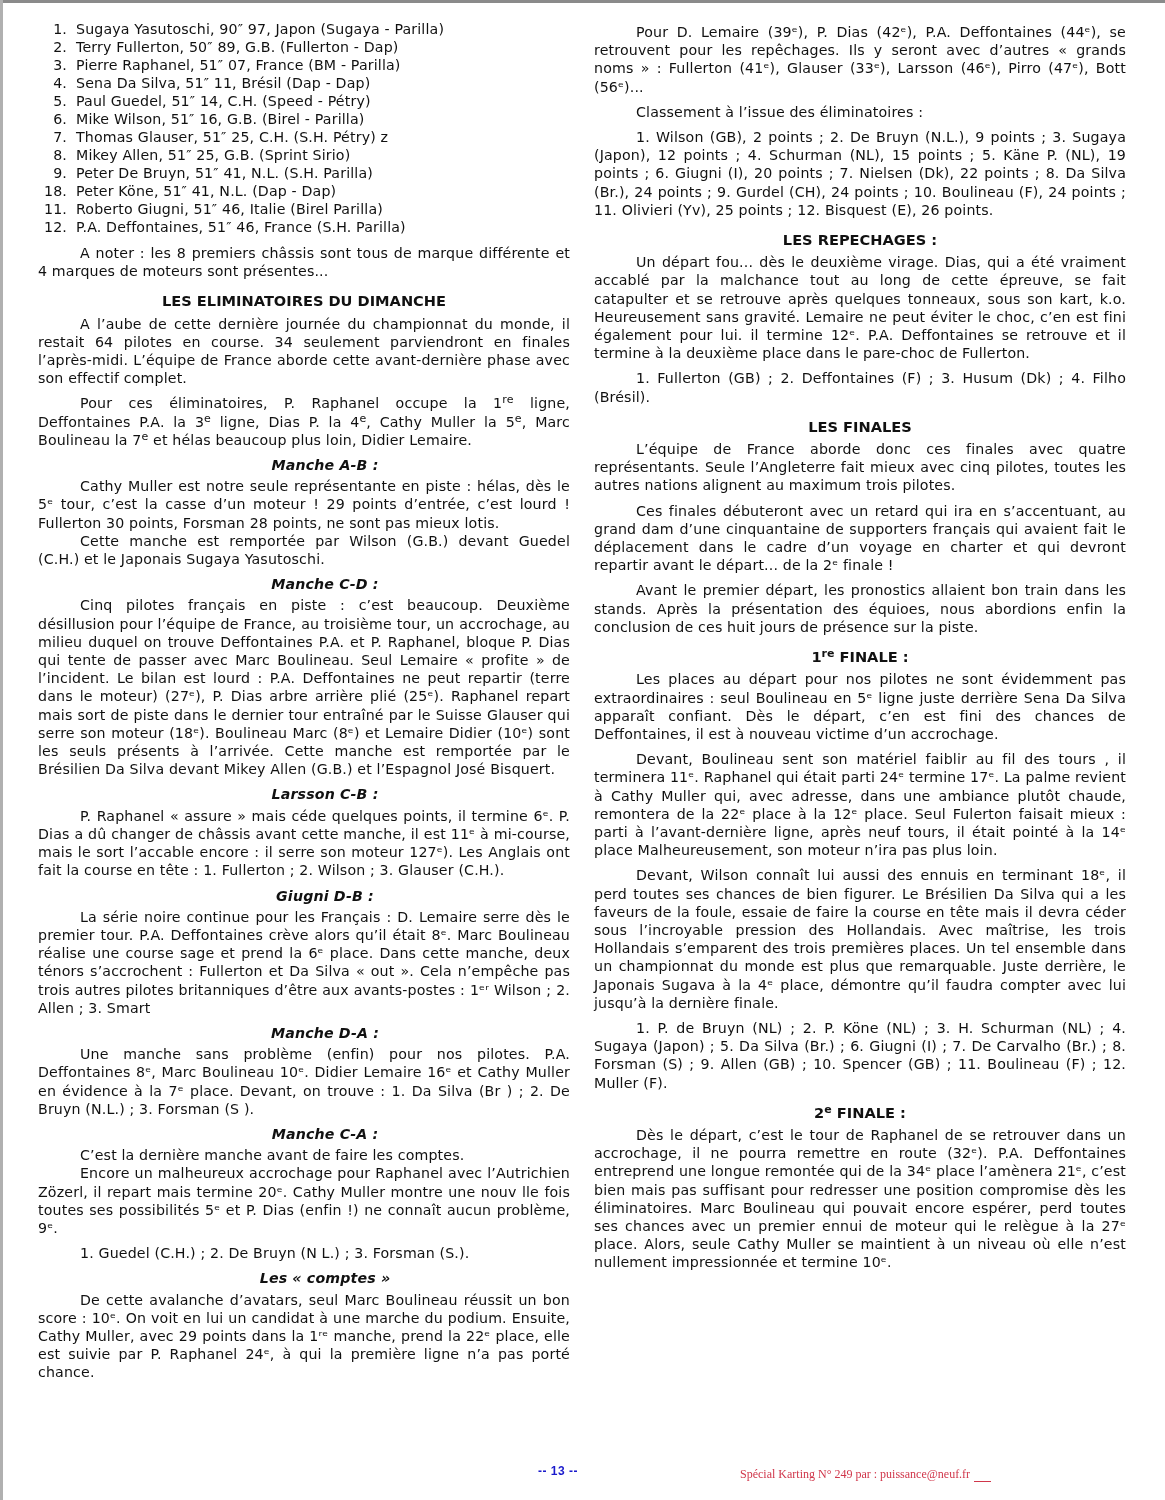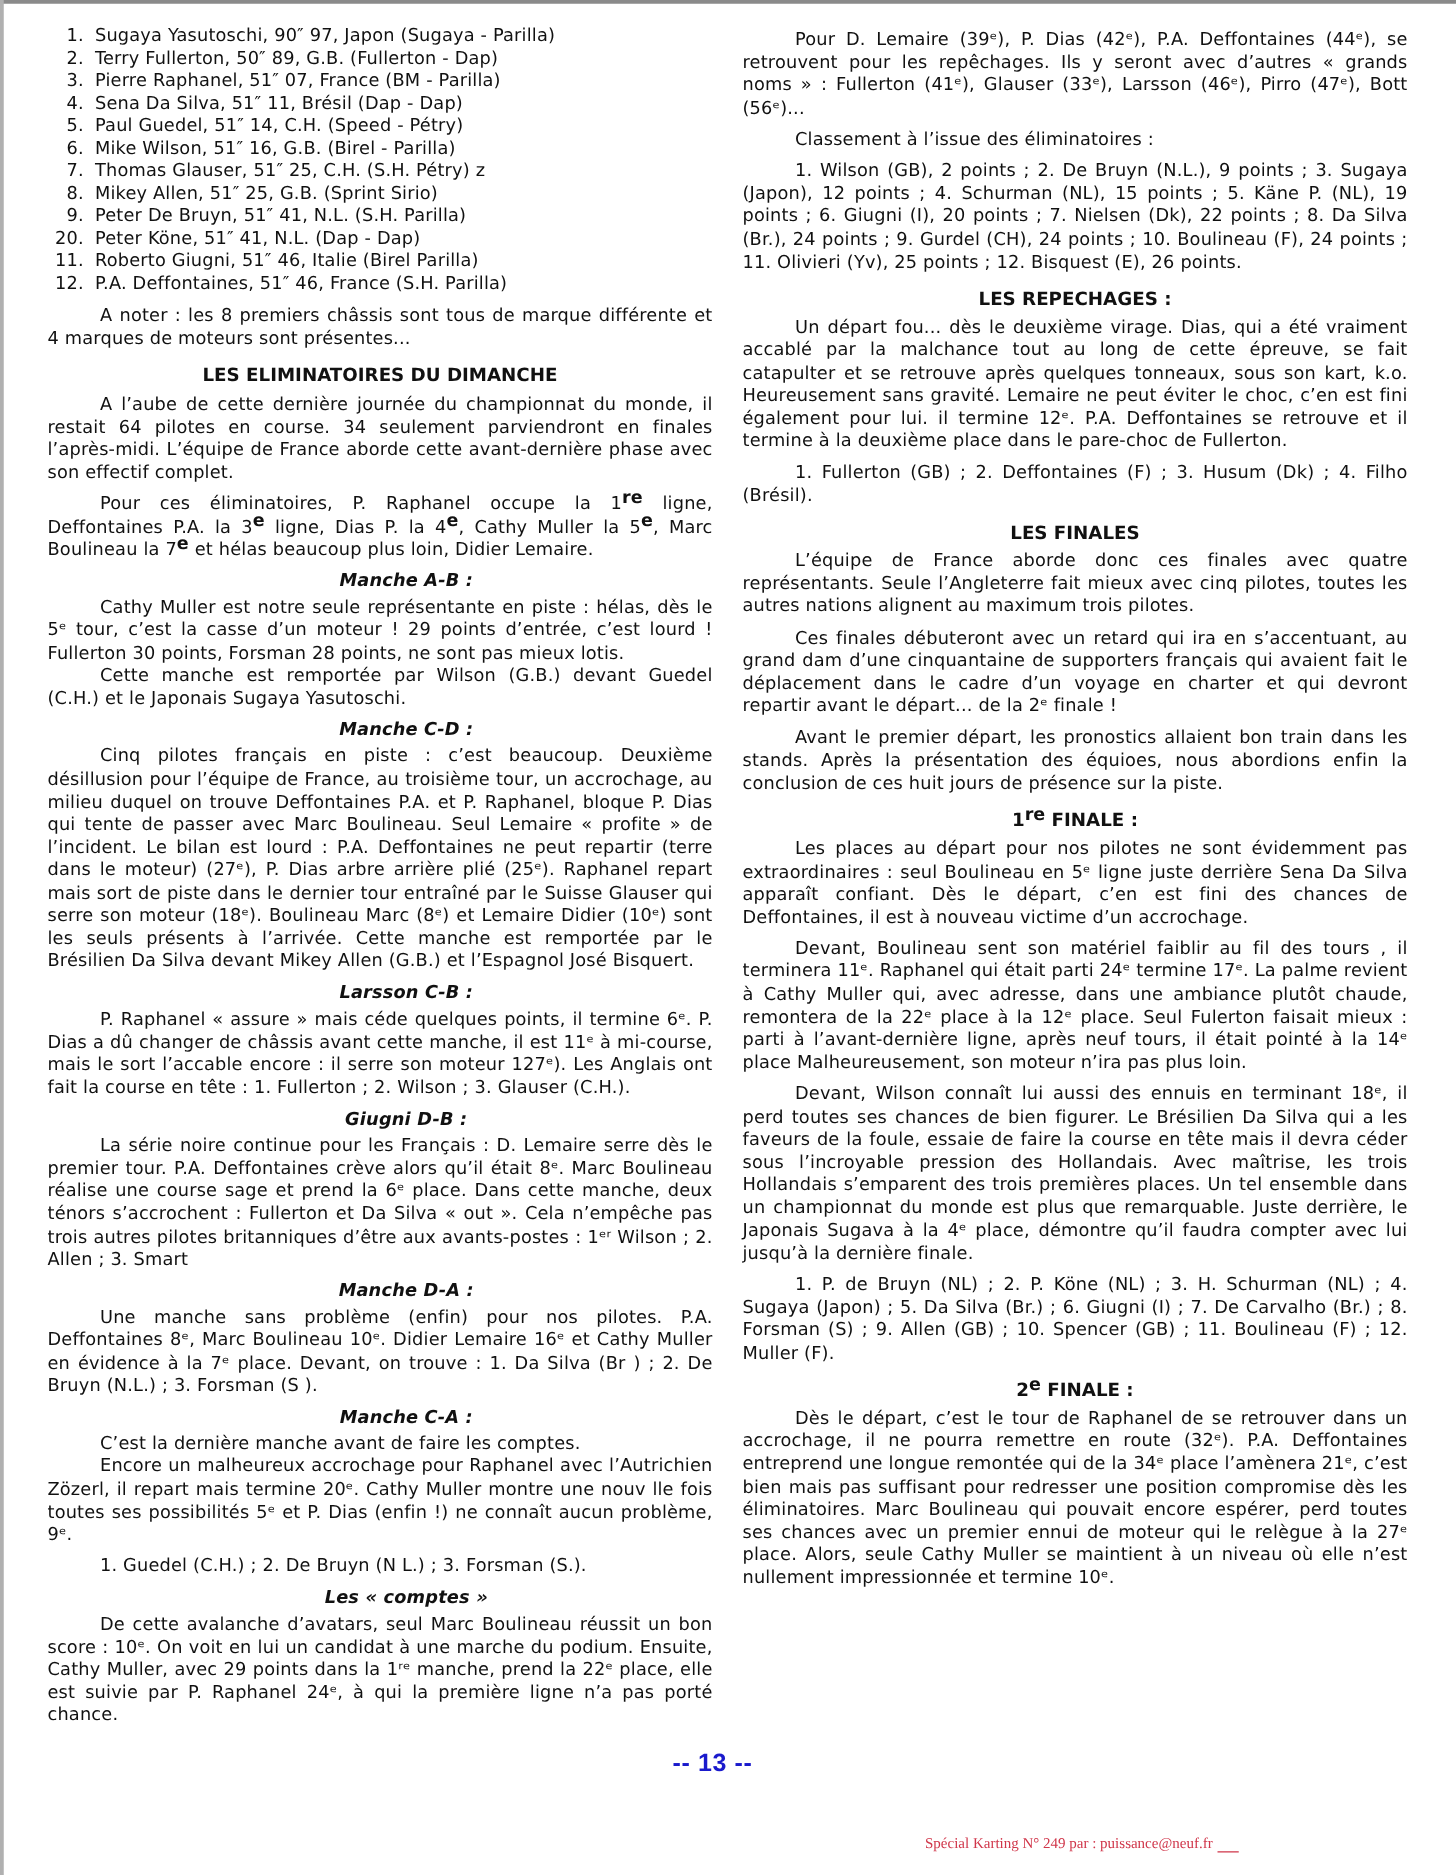--- a/index.html
+++ b/index.html
@@ -15,24 +15,24 @@
   }
   .col-left { left: 38px; width: 532px; }
   .col-right { left: 594px; width: 532px; top: 23px; }
   .col p { margin: 0 0 7px 0; text-indent: 42px; }
   .col p.tight { margin-bottom: 0; }
   .ranking { margin: 0 0 8px 0; padding: 0; list-style: none; }
   .ranking li { display: flex; line-height: 18px; text-align: left; }
   .ranking .num { width: 38px; text-align: right; padding-right: 9px; box-sizing: border-box; }
   .sec-title { font-weight: bold; font-size: 14.6px; margin: 12px 0 4px 0; letter-spacing: 0; text-align: center; }
   .sub-title { font-weight: bold; font-size: 14.2px; margin: 3px 0 3px 42px; text-align: center; font-style: italic; }
-  sup { font-size: 14px; line-height: 0; vertical-align: 5px; font-weight: bold; }
+  sup { font-size: 11px; line-height: 0; vertical-align: 5px; }
   .footer-page {
-    position: absolute; left: 538px; top: 1400px; color: #1a1acc; font-weight: bold;
-    font-family: "Liberation Sans", sans-serif; font-size: 20px; letter-spacing: 0.5px;
+    position: absolute; left: 538px; top: 1464px; color: #1a1acc; font-weight: bold;
+    font-family: "Liberation Sans", sans-serif; font-size: 12px; letter-spacing: 0.5px;
   }
   .footer-credit {
     position: absolute; left: 740px; top: 1467px; color: #d0364a;
     font-family: Liberation Serif, serif; font-size: 12px;
   }
   .footer-dash {
     position: absolute; left: 974px; top: 1481px; width: 17px; height: 1px; background: #d0364a;
   }
 </style>
 </head>
@@ -73,21 +73,21 @@
       </li>
     <li>
         <span class="num">8.</span>
         <span>Mikey Allen, 51″ 25, G.B. (Sprint Sirio)</span>
       </li>
     <li>
         <span class="num">9.</span>
         <span>Peter De Bruyn, 51″ 41, N.L. (S.H. Parilla)</span>
       </li>
     <li>
-        <span class="num">20.</span>
+        <span class="num">18.</span>
         <span>Peter Köne, 51″ 41, N.L. (Dap - Dap)</span>
       </li>
     <li>
         <span class="num">11.</span>
         <span>Roberto Giugni, 51″ 46, Italie (Birel Parilla)</span>
       </li>
     <li>
         <span class="num">12.</span>
         <span>P.A. Deffontaines, 51″ 46, France (S.H. Parilla)</span>
       </li>

